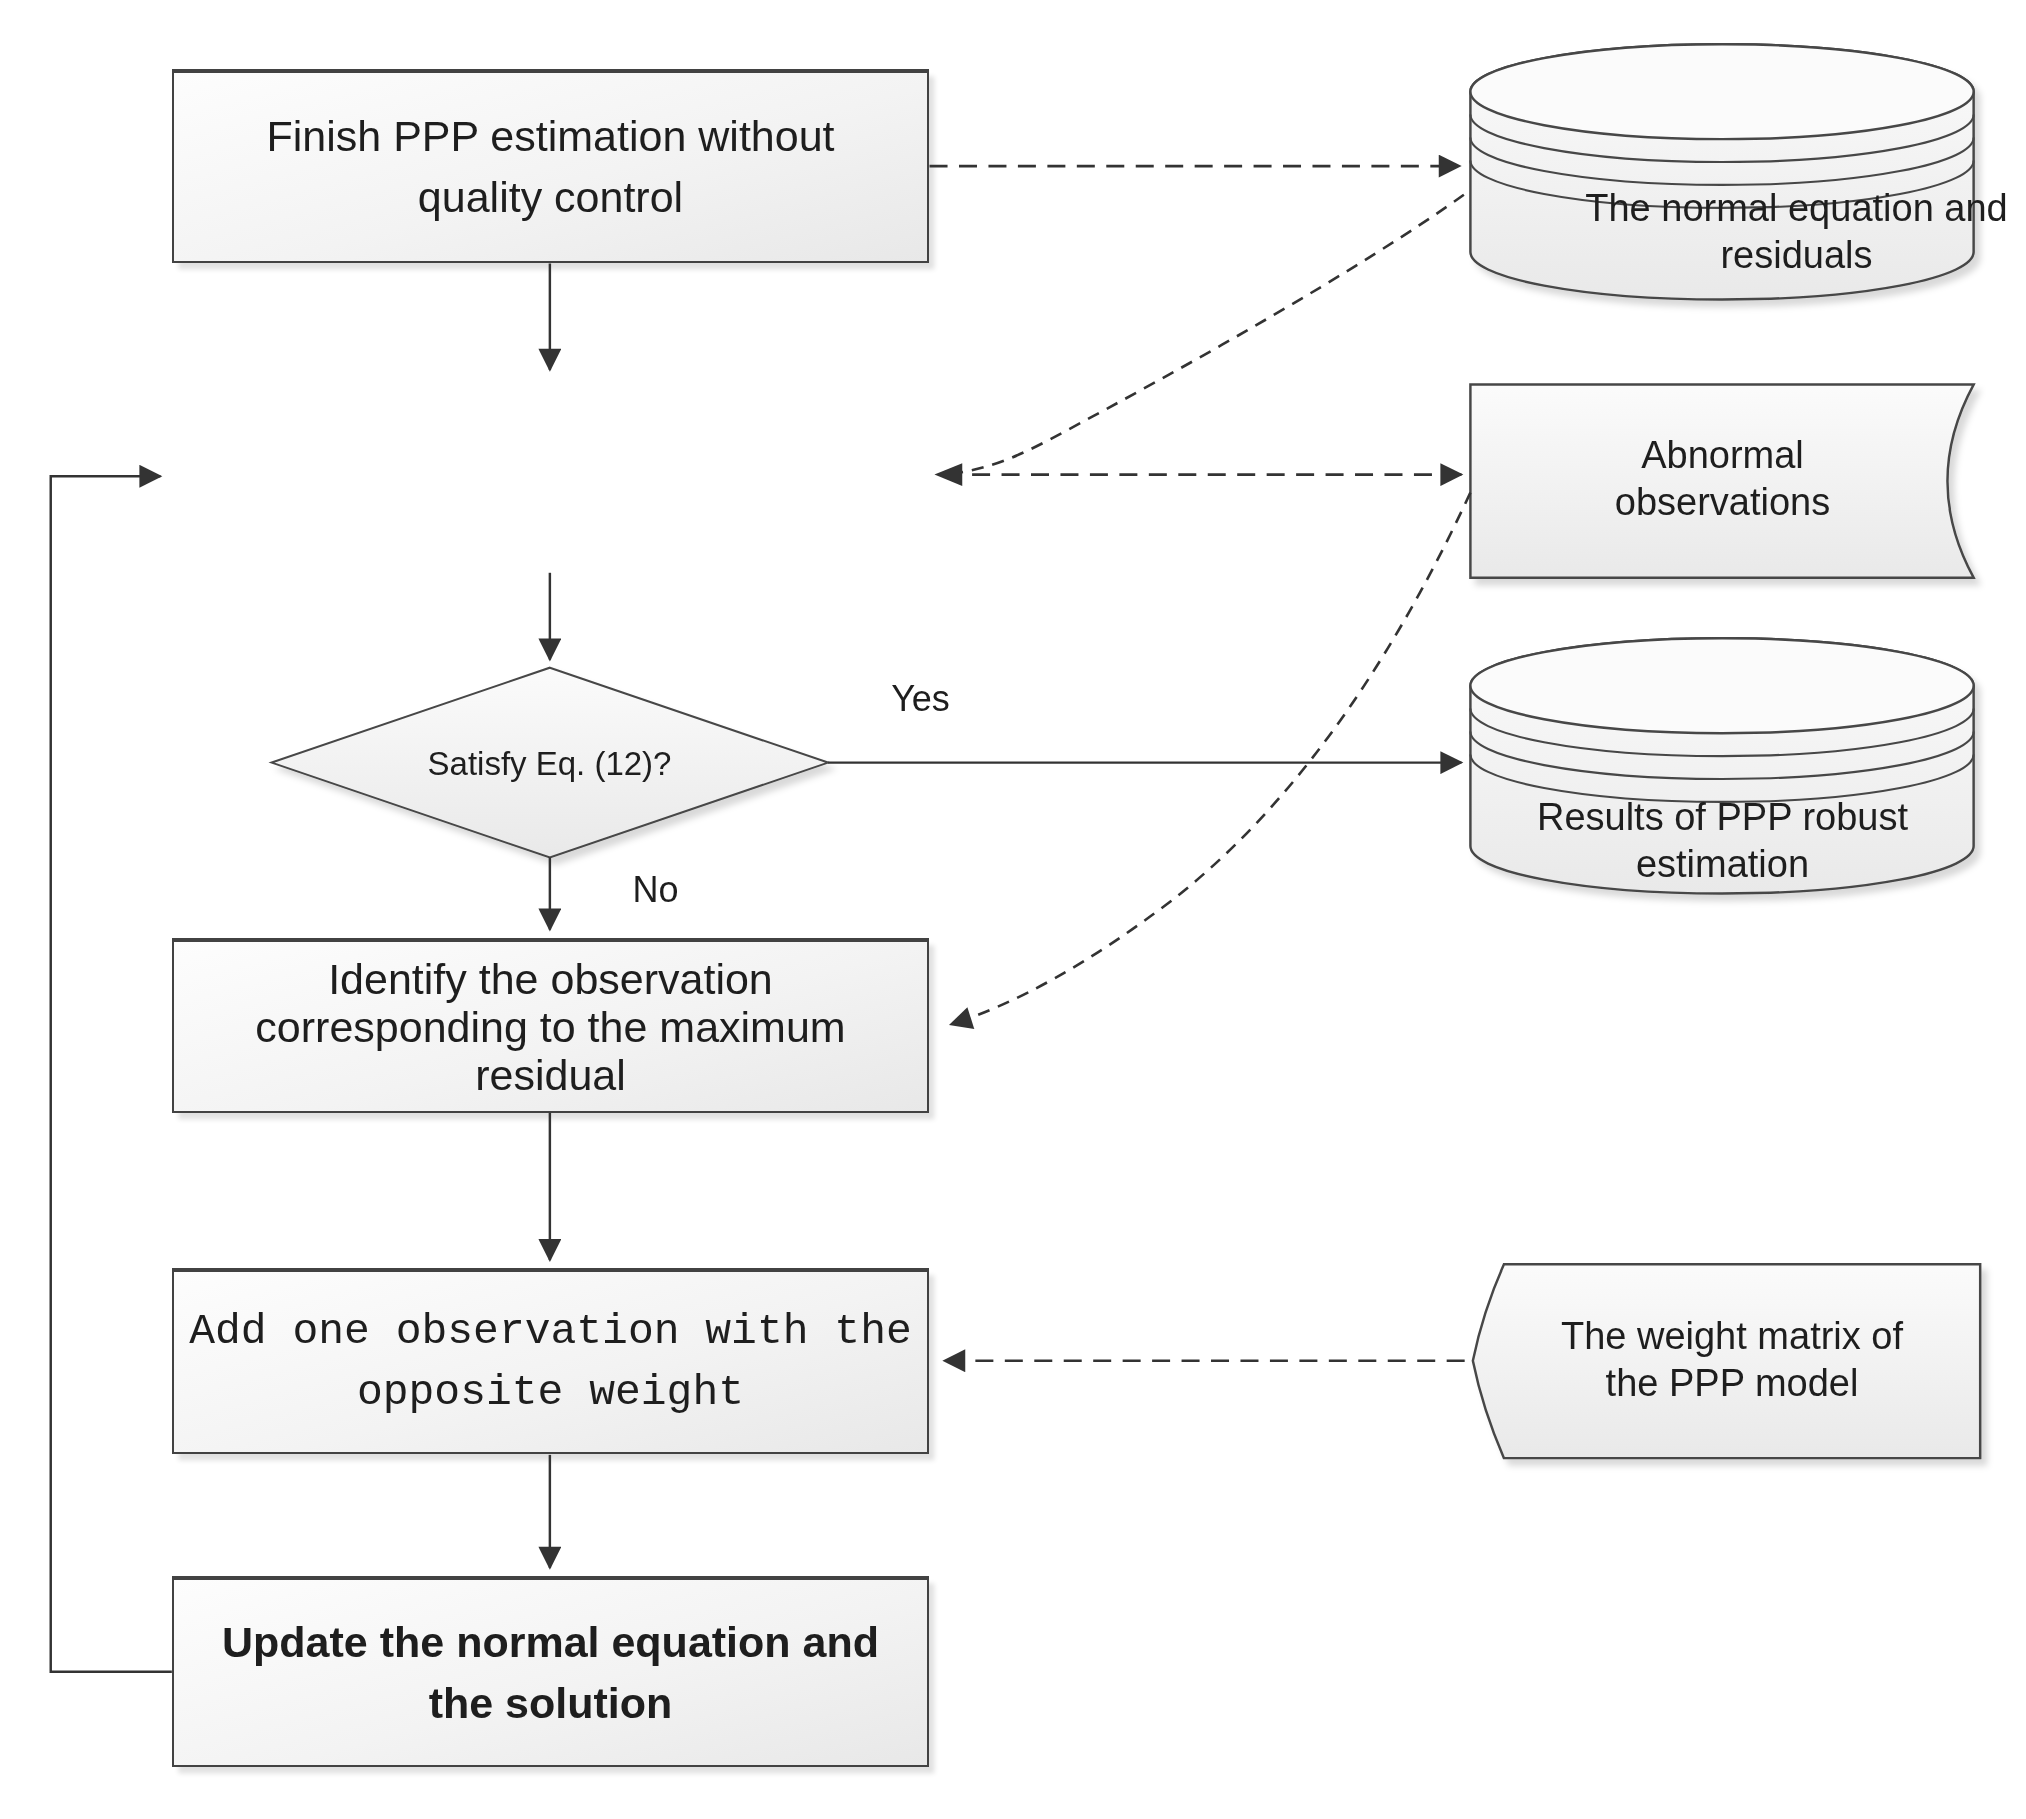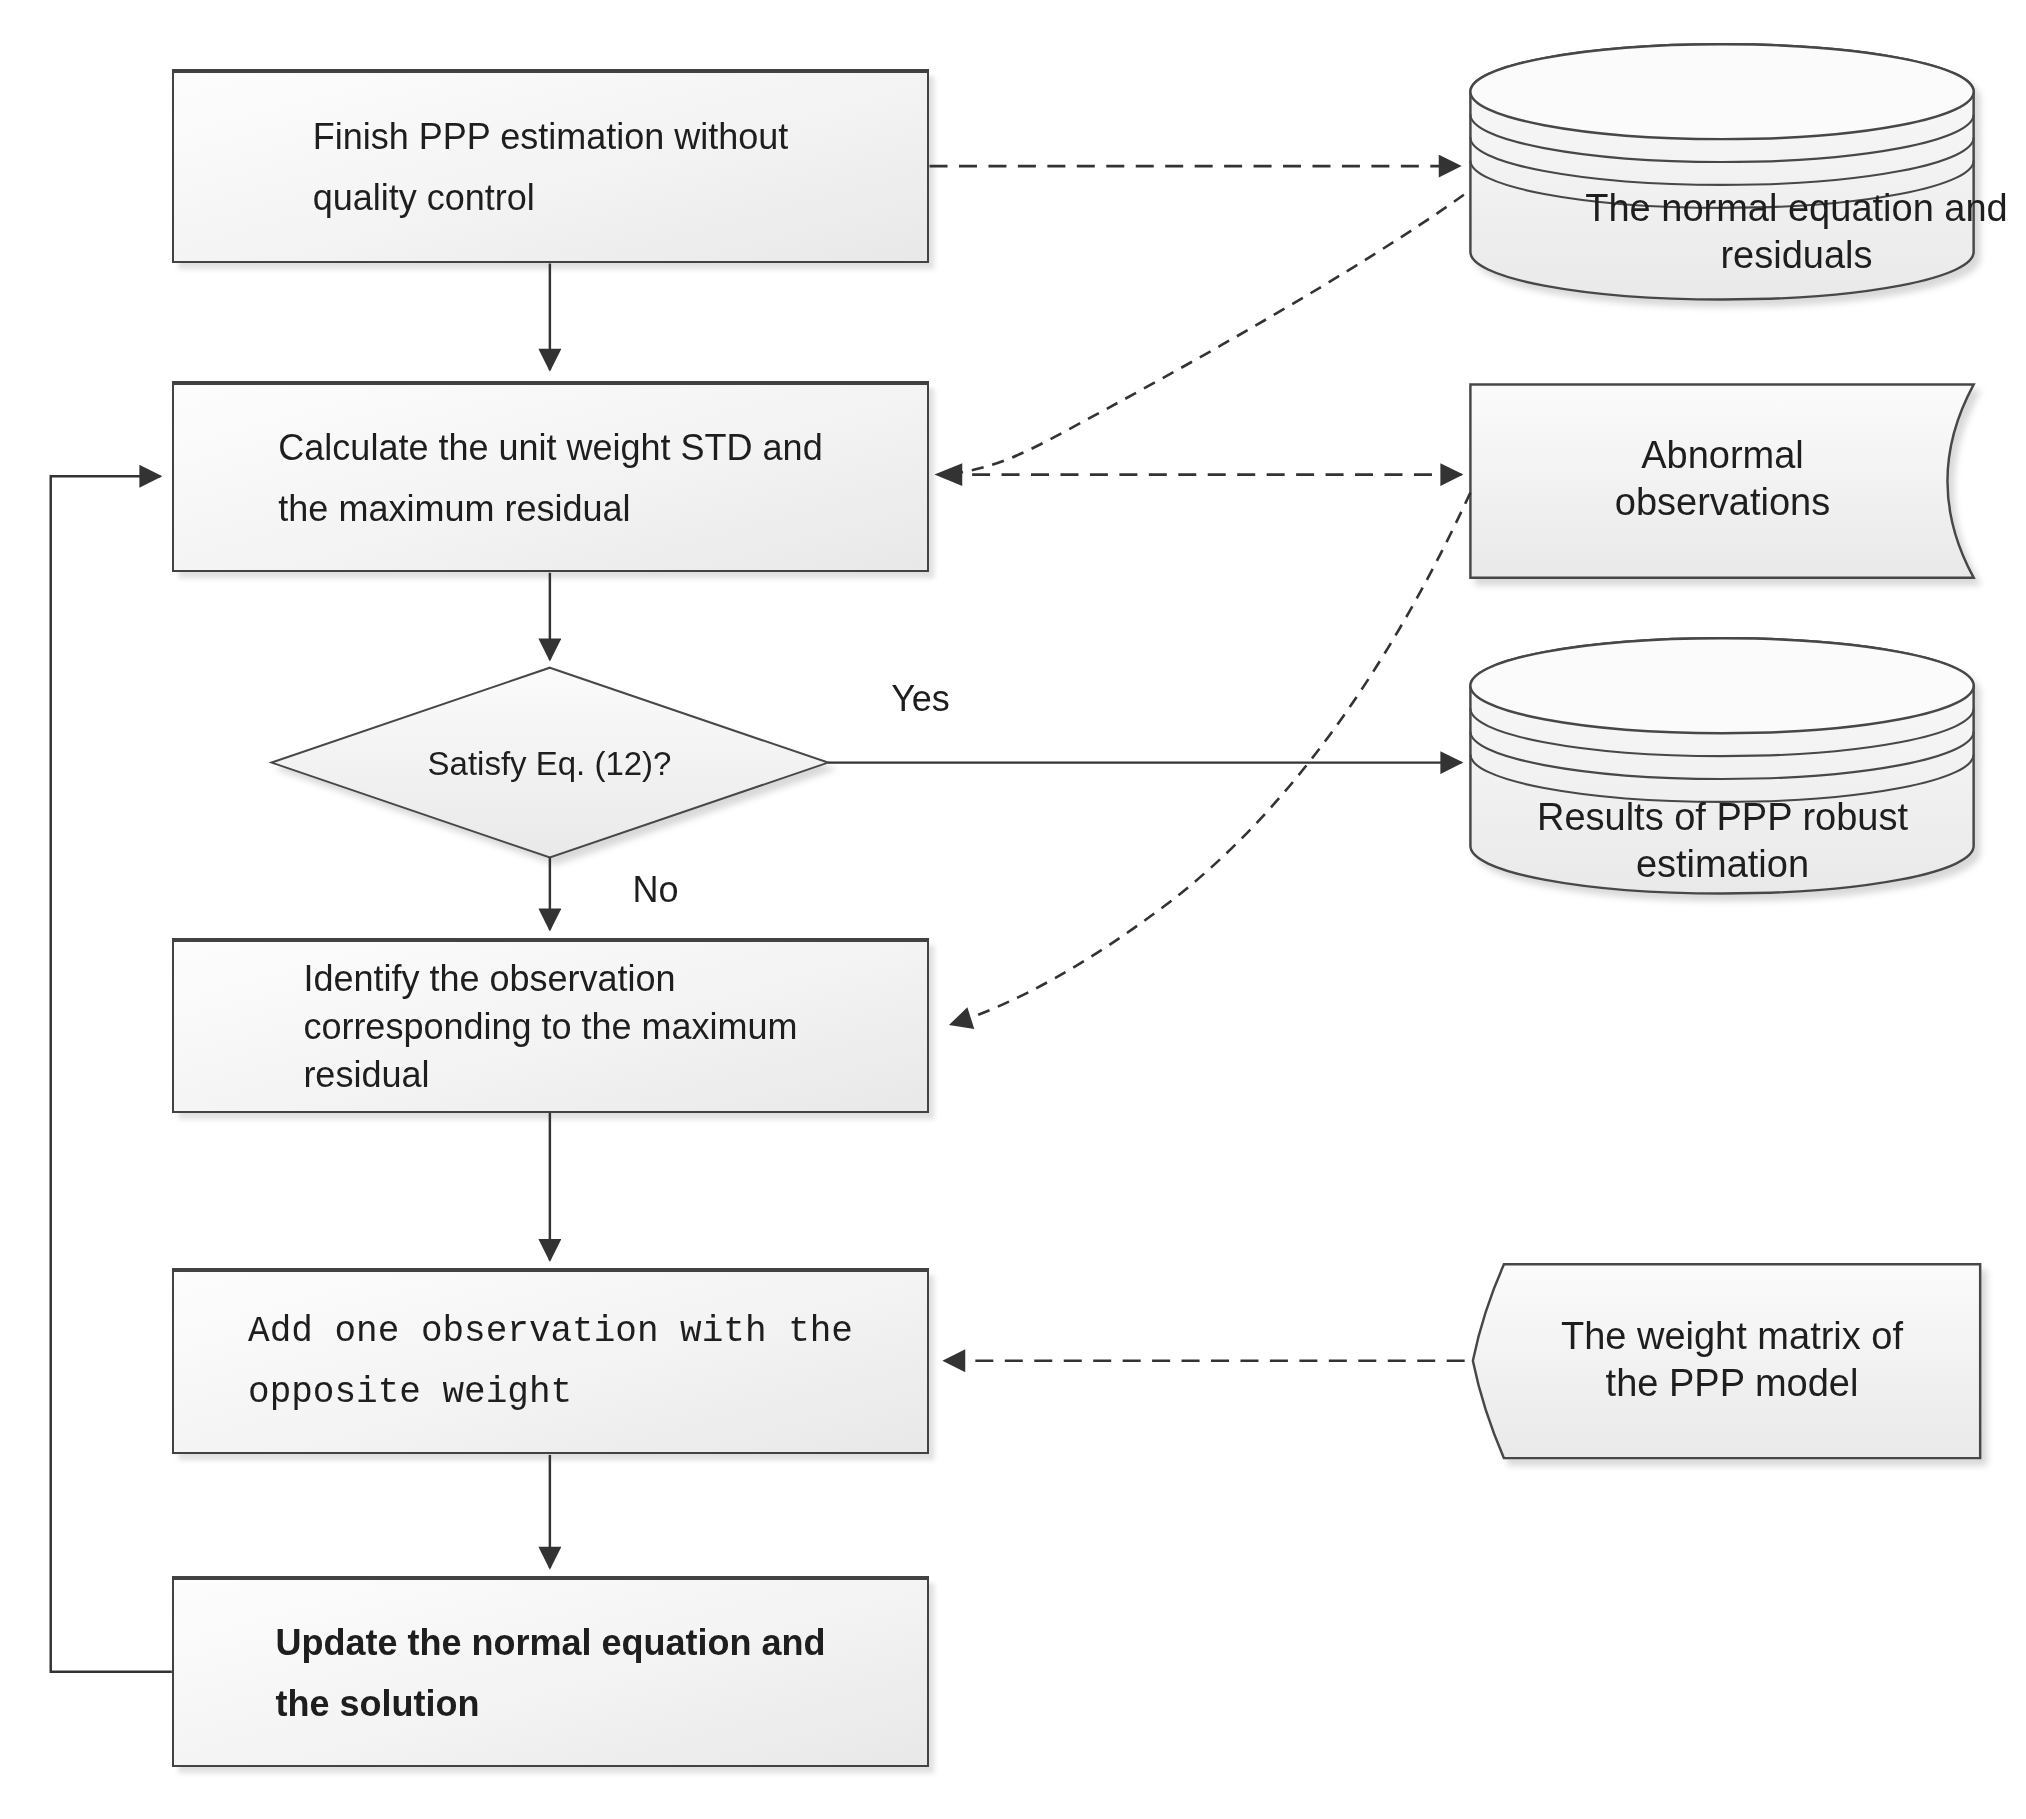--- a/index.html
+++ b/index.html
@@ -15,22 +15,22 @@
   #connector-layer{z-index:5;pointer-events:none;}
 
   .process{
     position:absolute;left:172px;width:753px;z-index:2;
     background:linear-gradient(165deg,#fdfdfd 0%,#f3f3f3 55%,#e8e8e8 100%);
     border:2.5px solid #424242;border-top-width:4.1px;
     box-shadow:5.7px 6.5px 4.9px rgba(0,0,0,0.12);
     display:flex;align-items:center;justify-content:center;
   }
   .process .label{
-    white-space:pre-line;
-    font-size:36px;line-height:61px;color:#1e1e1e;
+    white-space:pre-line;text-align:center;
+    font-size:43px;line-height:61px;color:#1e1e1e;
   }
   .process .label.tight{line-height:48px;}
 
   .shape-label{
     position:absolute;z-index:3;
     display:flex;align-items:center;justify-content:center;
     text-align:center;white-space:pre-line;
     font-size:38px;line-height:47px;color:#1e1e1e;
   }
   .edge-label{
@@ -83,24 +83,20 @@
     <g filter="url(#softShadow)">
       <path d="M1838,1545 H2420 V1782 H1838 Q1812,1722 1800,1663 Q1812,1604 1838,1545 Z" fill="url(#gradShape)" stroke="#474747" stroke-width="3"></path>
     </g>
   </svg>
 
   <div class="process" style="top:69px;height:188px;">
     <span class="label">Finish PPP estimation without
 quality control</span>
   </div>
 
-  <div class="process" style="top:381px;height:185px;">
-    <span class="label">Calculate the unit weight STD and
-the maximum residual</span>
-  </div>
 
   <div class="process" style="top:938px;height:169px;">
     <span class="label tight">Identify the observation
 corresponding to the maximum
 residual</span>
   </div>
 
   <div class="process" style="top:1268px;height:180px;font-family:Liberation Mono, monospace;">
     <span class="label">Add one observation with the
 opposite weight</span>

